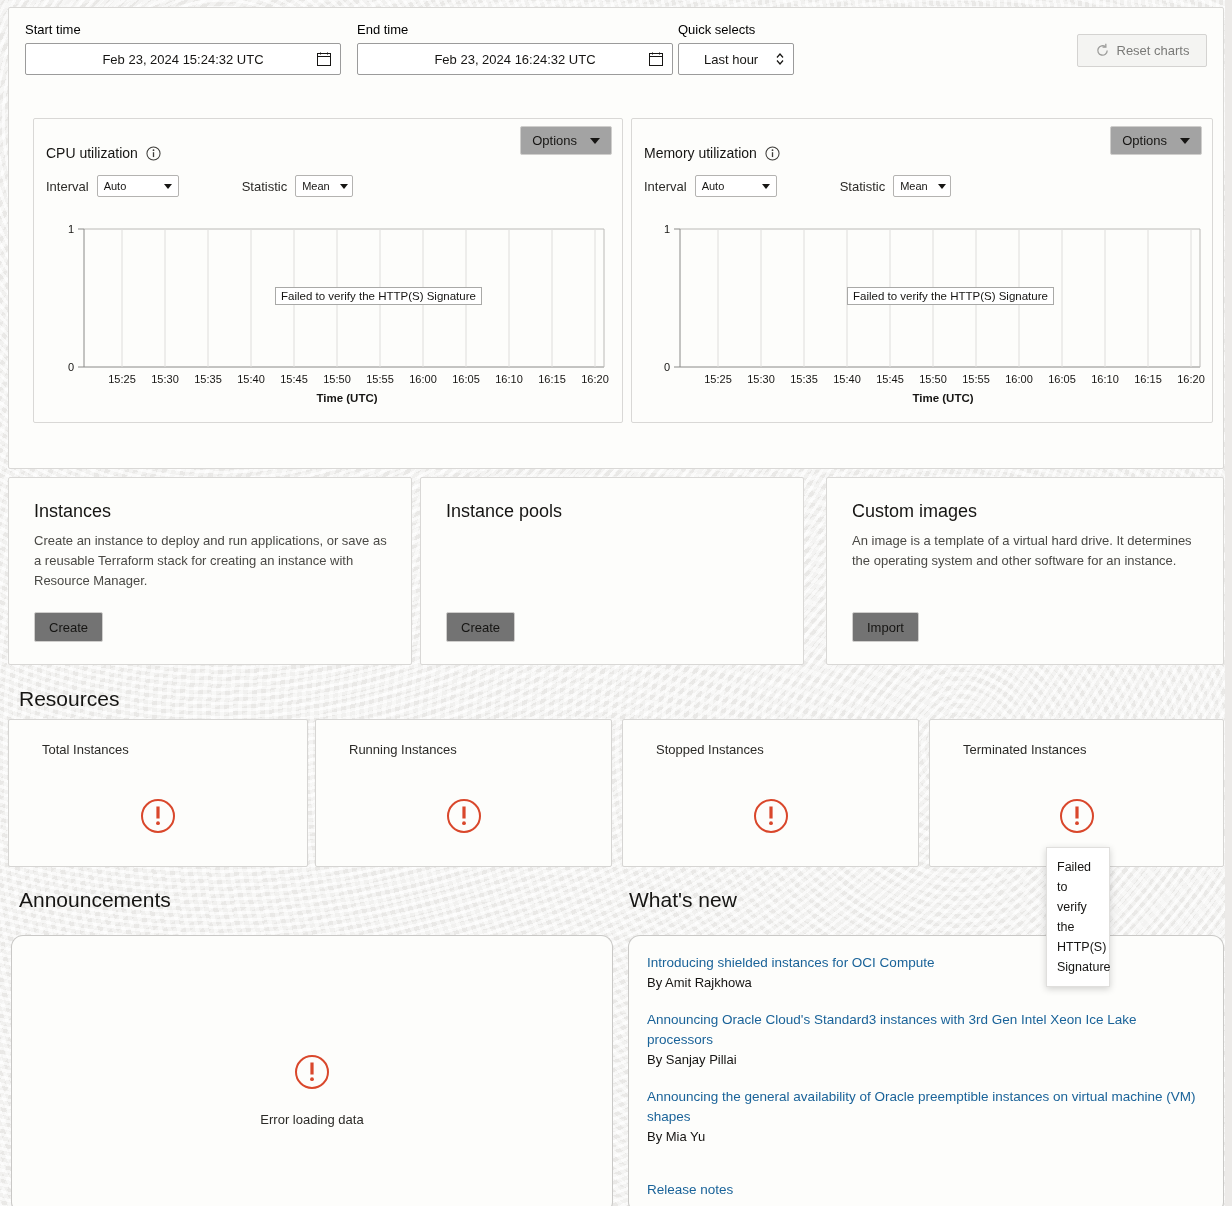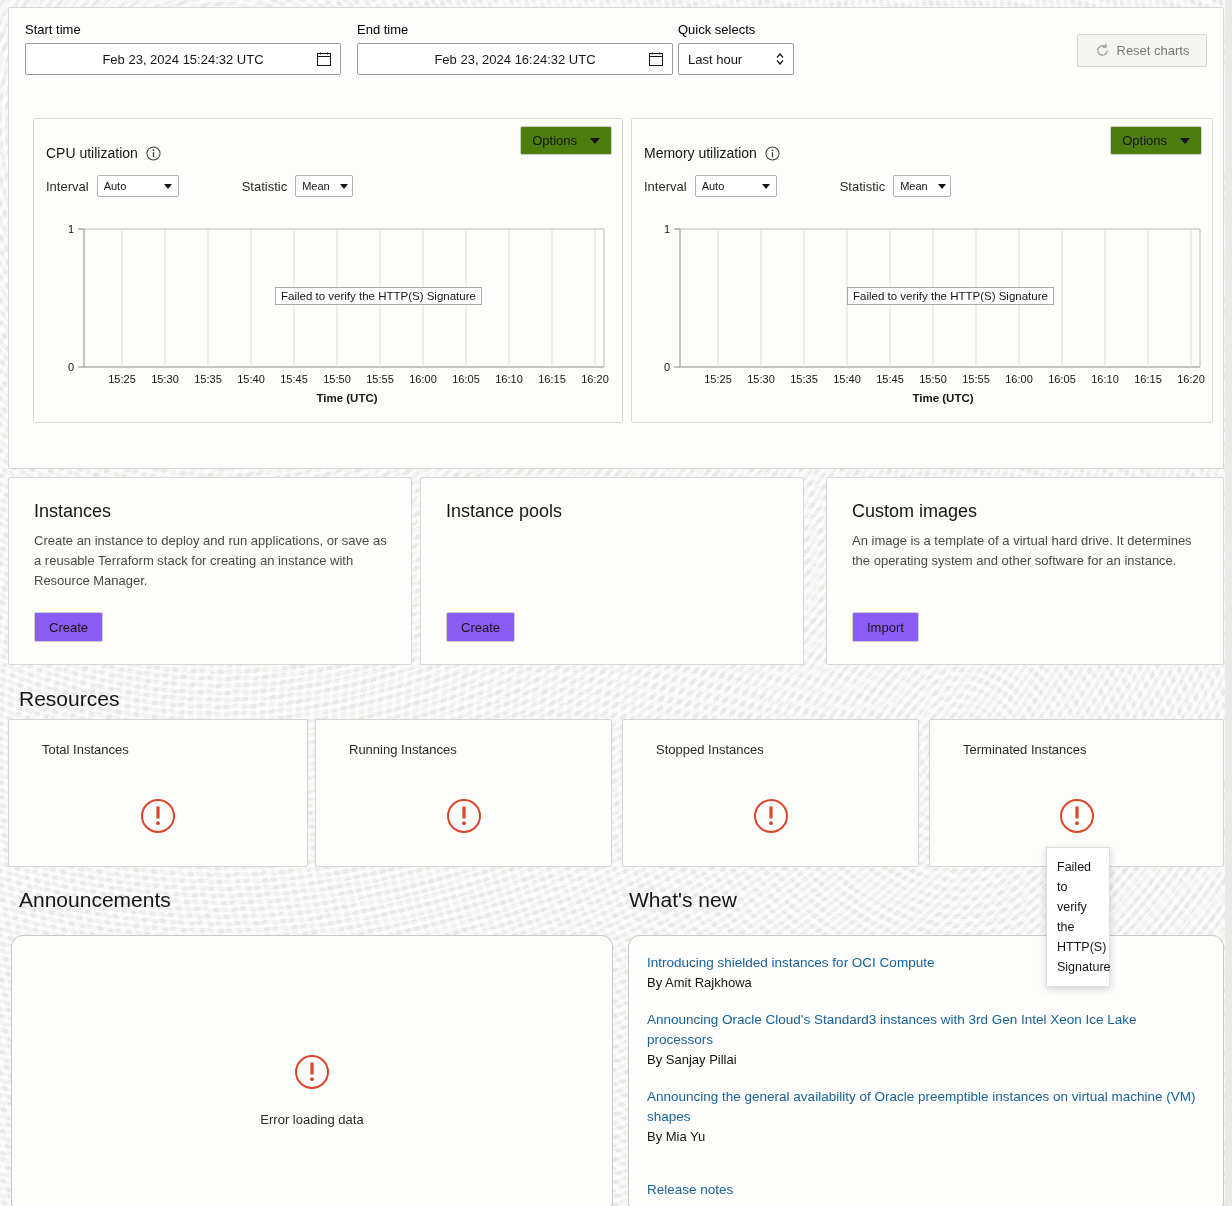--- a/index.html
+++ b/index.html
@@ -44,21 +44,21 @@
     background: #fff; display: flex; align-items: center; justify-content: center;
     font-size: 13px; color: #161513;
   }
   .cal-icon {
     position: absolute; right: 9px; top: 50%; transform: translateY(-50%);
     width: 14px; height: 14px;
   }
   .select-box {
     position: relative;
     height: 32px; border: 1px solid #9b9b9b; border-radius: 2px; background: #fff;
-    display: flex; align-items: center; padding: 0 28px 0 9px;
+    display: flex; align-items: center; padding: 0 28px 0 25px;
     font-size: 13px; color: #161513;
   }
   .spin {
     position: absolute; right: 8px; top: 50%; transform: translateY(-50%);
     width: 10px; height: 16px;
   }
   .reset-btn {
     position: absolute; right: 16px; top: 26px;
     width: 130px; height: 33px;
     background: #f4f4f2; border: 1px solid #d4d3d1; border-radius: 2px;
@@ -74,21 +74,21 @@
   #cpu-card  { left: 24px;  width: 590px; }
   #mem-card  { left: 622px; width: 582px; }
 
   .chart-title-row { position: absolute; left: 12px; top: 26px; display: flex; align-items: center; gap: 8px; }
   .chart-title { font-size: 14px; color: #161513; }
   .info-icon { width: 15px; height: 15px; display: inline-block; }
 
   .options-btn {
     position: absolute; right: 10px; top: 7px;
     height: 29px; padding: 0 11px;
-    background: #4d7c0f; border: 1px solid #cfcecc; border-radius: 2px;
+    background: #a3a3a3; border: 1px solid #cfcecc; border-radius: 2px;
     display: flex; align-items: center; gap: 13px;
     font-size: 13px; color: #161513;
   }
   .caret { width: 0; height: 0; border-left: 5px solid transparent; border-right: 5px solid transparent; border-top: 6px solid #161513; }
 
   .controls-row { position: absolute; top: 56px; left: 12px; display: flex; align-items: center; }
   .ctl-label { font-size: 13px; color: #2b2a27; margin-right: 8px; }
   .mini-select {
     height: 22px; border: 1px solid #b4b3b1; border-radius: 2px; background: #fff;
     display: flex; align-items: center; justify-content: space-between;
@@ -111,21 +111,21 @@
     position: absolute; top: 477px; height: 188px;
     background: #fdfdfb; border: 1px solid #d9d8d6; border-radius: 2px;
   }
   #card-instances { left: 8px;   width: 404px; }
   #card-pools     { left: 420px; width: 384px; text-decoration: underline; }
   #card-images    { left: 826px; width: 398px; }
   .ac-title { position: absolute; left: 25px; top: 23px; font-size: 18px; color: #161513; font-weight: normal; }
   .ac-desc  { position: absolute; left: 25px; top: 53px; right: 22px; font-size: 13px; color: #4a4945; line-height: 20px; }
   .ac-btn {
     position: absolute; left: 25px; bottom: 22px; height: 30px; padding: 0 14px;
-    background: #8b5cf6; border: 1px solid #cfcecc; border-radius: 2px;
+    background: #737373; border: 1px solid #cfcecc; border-radius: 2px;
     display: flex; align-items: center; font-size: 13px; color: #161513;
   }
 
   
   .section-head { position: absolute; font-size: 21px; color: #161513; font-weight: normal; }
 
   
   .res-card {
     position: absolute; top: 719px; height: 148px;
     background: #fdfdfb; border: 1px solid #d6d5d3; border-radius: 2px;

